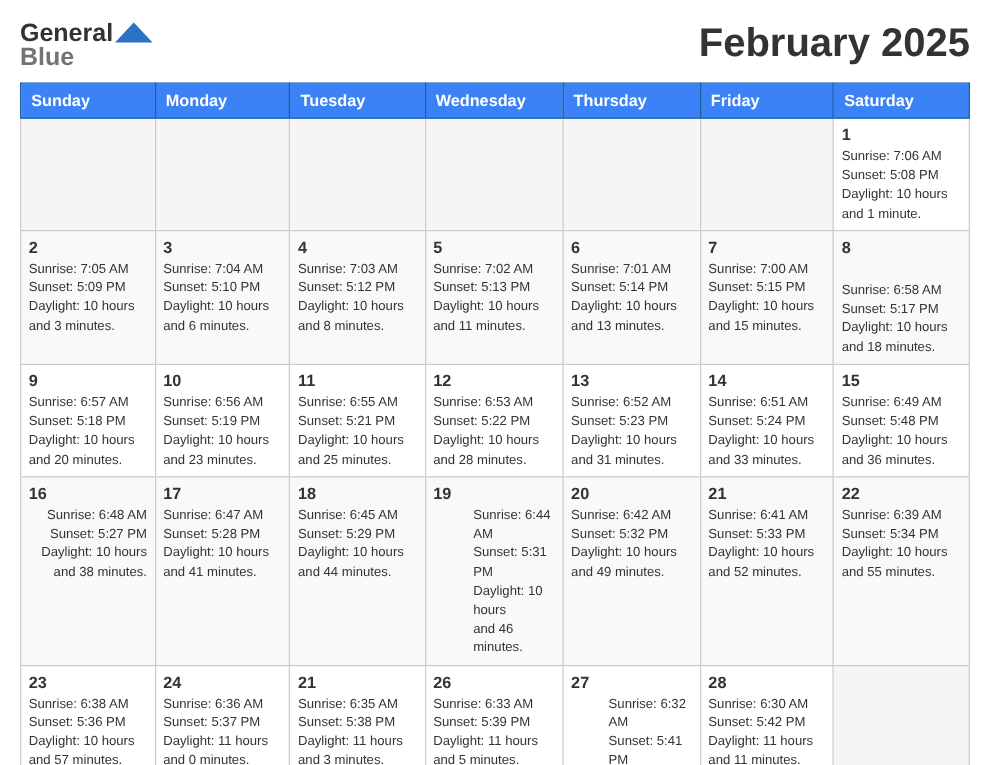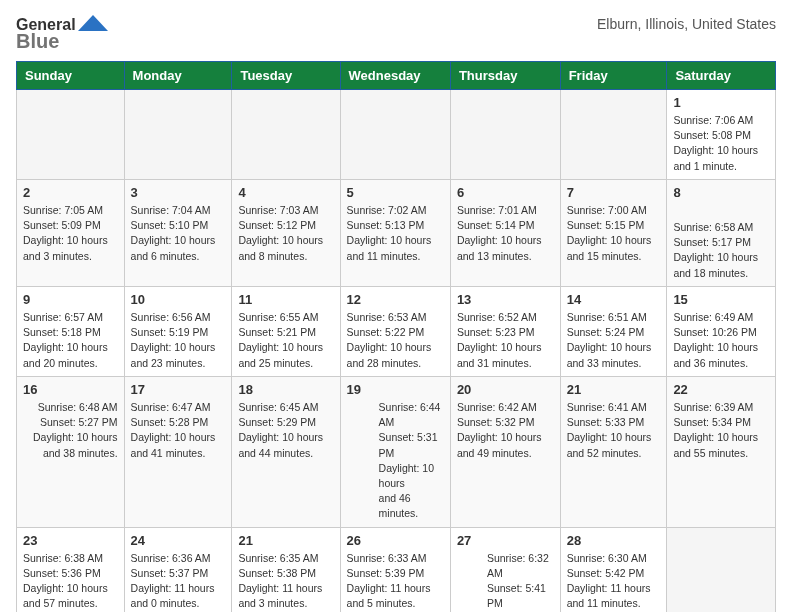--- a/index.html
+++ b/index.html
@@ -32,21 +32,21 @@
     .calendar-subtitle {
       font-size: 14px;
       color: #555;
     }
     .calendar {
       width: 100%;
       border-collapse: collapse;
       border: 1px solid #ccc;
     }
     .calendar th {
-      background: #15803d;
+      background: #3b82f6;
       color: #fff;
       font-size: 13px;
       font-weight: bold;
       padding: 6px 8px;
       text-align: left;
       border: 1px solid #1e5fa0;
     }
     .calendar td {
       vertical-align: top;
       border: 1px solid #ccc;
@@ -77,29 +77,29 @@
     .week-row td {
       height: 90px;
     }
   </style>
 </head>
 <body>
 
 <div class="header-area">
   <div class="logo">
     <div style="display:flex;align-items:center;">
-      <span style="font-size:16px;font-weight:bold;color:#333;">General</span>
+      <span style="font-size:20px;font-weight:bold;color:#333;">General</span>
       <svg width="30" height="20" viewBox="0 0 30 20" style="margin-left:2px;margin-top:-4px;">
         <polygon points="0,18 15,2 30,18" fill="#2a72c3"></polygon>
       </svg>
     </div>
     <span style="font-size:20px;font-weight:bold;color:#737373;margin-top:-4px;">Blue</span>
   </div>
   <div class="title-area">
-    <div class="calendar-subtitle">Elburn, Illinois, United States</div>
+    <div class="calendar-title">February 2025</div>
   </div>
 </div>
 
 <table class="calendar">
   <thead>
     <tr>
     <th>Sunday</th>
         <th>Monday</th>
         <th>Tuesday</th>
         <th>Wednesday</th>
@@ -214,21 +214,21 @@
         <td>
           <span class="day-num">14</span>
           <div class="day-info" style="white-space: pre-line;">Sunrise: 6:51 AM
 Sunset: 5:24 PM
 Daylight: 10 hours
 and 33 minutes.</div>
         </td>
         <td>
           <span class="day-num">15</span>
           <div class="day-info" style="white-space: pre-line;">Sunrise: 6:49 AM
-Sunset: 10:26 PM
+Sunset: 5:48 PM
 Daylight: 10 hours
 and 36 minutes.</div>
         </td>
       </tr>
       <tr class="week-row">
         <td>
           <span class="day-num">16</span>
           <div class="day-info" style="white-space: pre-line; text-align: right;">Sunrise: 6:48 AM
 Sunset: 5:27 PM
 Daylight: 10 hours

